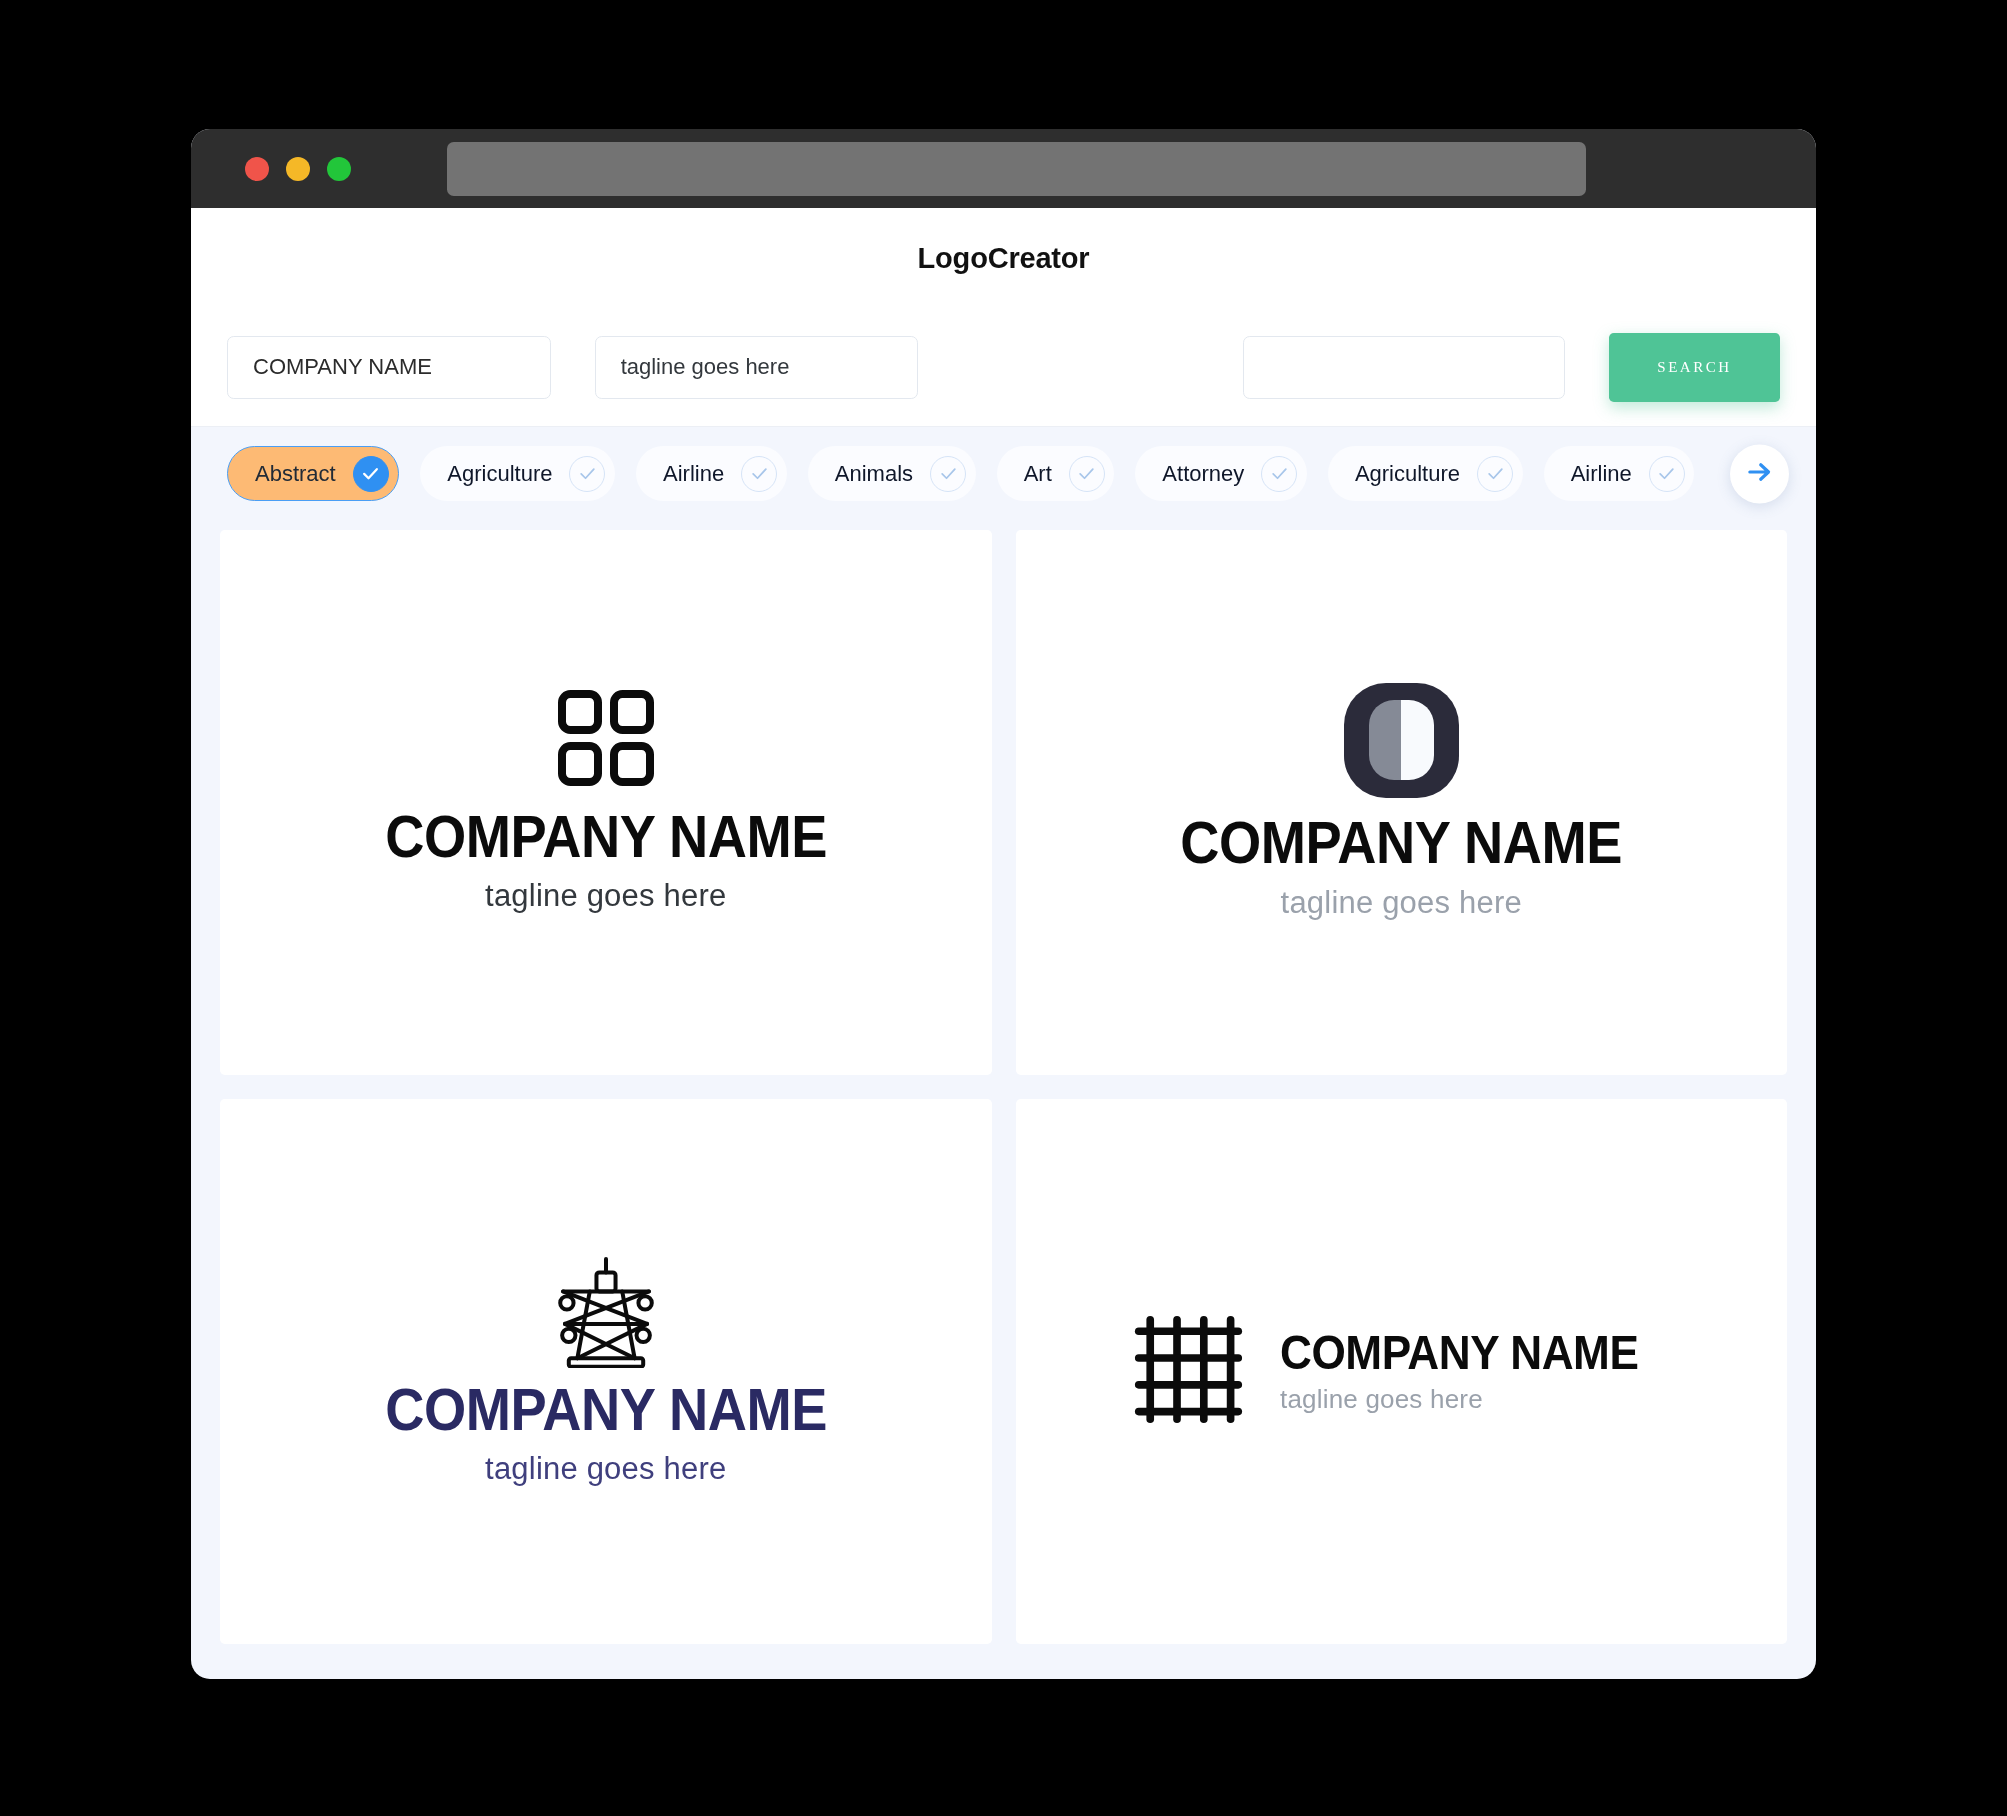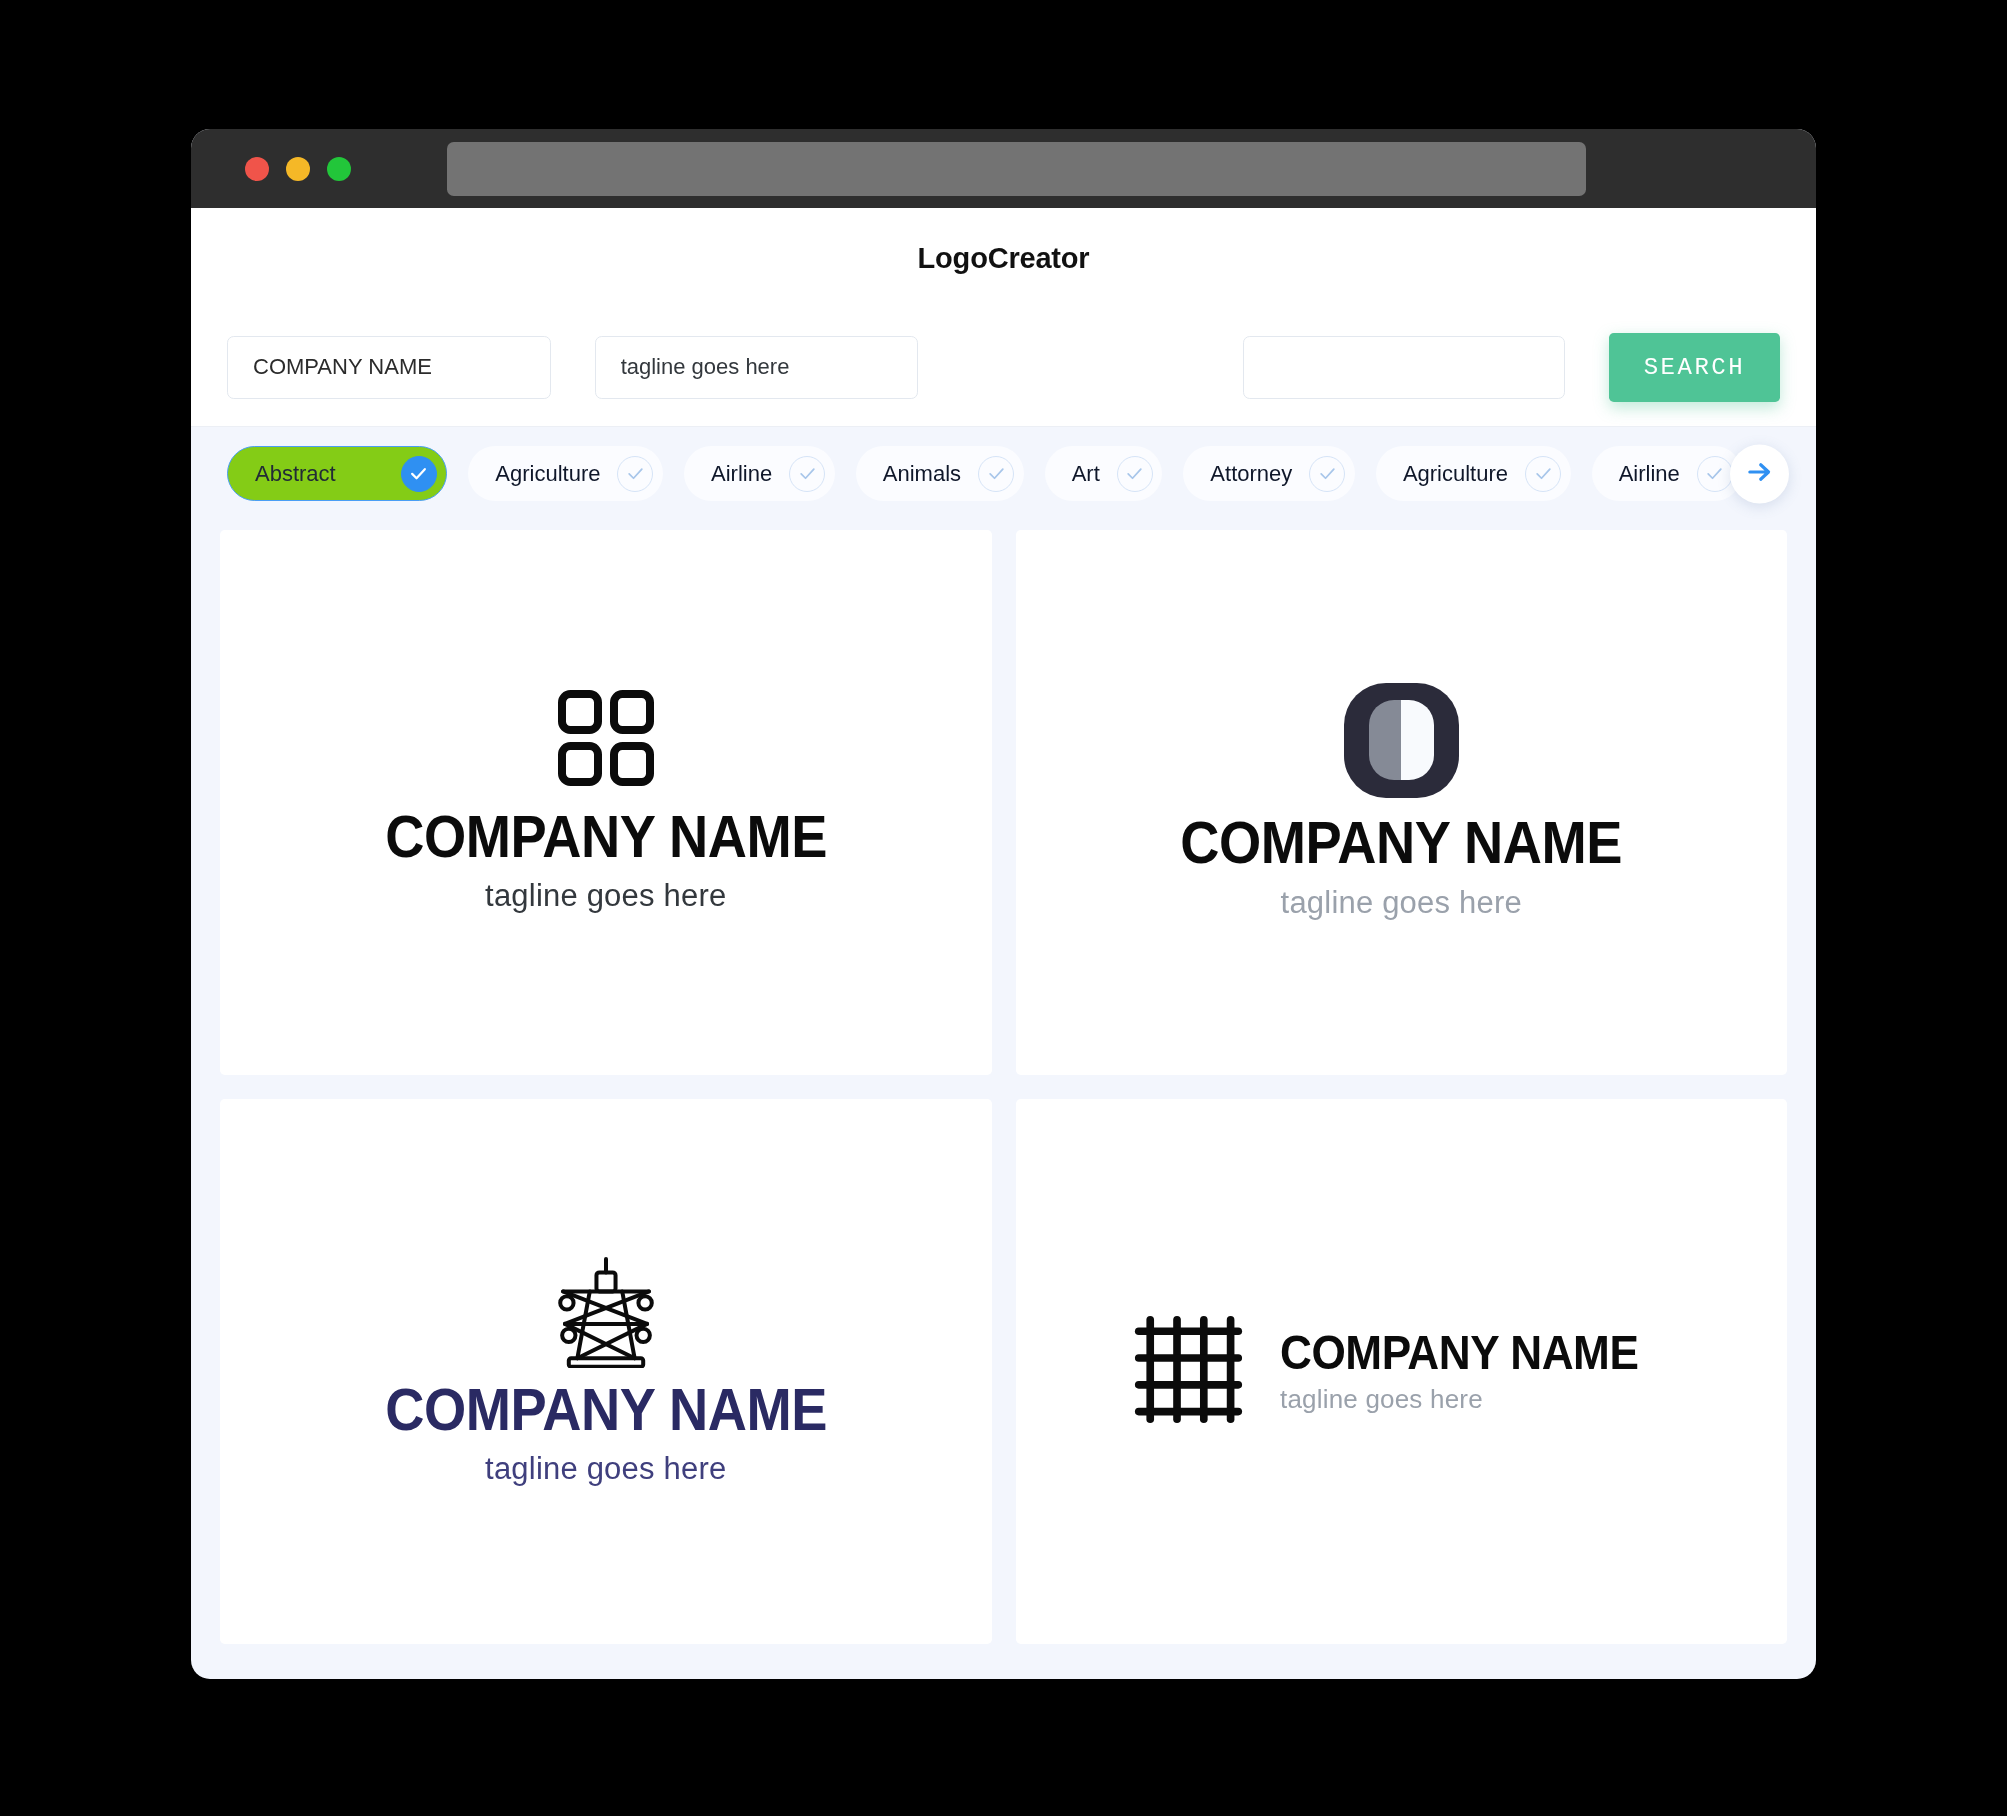--- a/index.html
+++ b/index.html
@@ -87,23 +87,23 @@
   .field.extra    { width: 323px; margin-left: 325px; }
 
   .search-btn {
     margin-left: 44px;
     width: 172px;
     height: 69px;
     background: #4fc496;
     border: none;
     border-radius: 4.8px;
     color: #ffffff;
-    font-size: 24px;
+    font-size: 15px;
     letter-spacing: 2.5px;
-    font-family: Liberation Mono, monospace;
+    font-family: Liberation Serif, serif;
     cursor: pointer;
     box-shadow: 0 5.7px 15.3px rgba(79,196,150,0.35);
   }
 
   
   .chips-row {
     position: relative;
     height: 93px;
     display: flex;
     align-items: center;
@@ -132,23 +132,22 @@
     border-radius: 50%;
     border: 1.4px solid #d6e4f7;
     display: flex; align-items: center; justify-content: center;
     flex: 0 0 auto;
   }
   .chip-check svg { width: 19px; height: 19px; }
   .chip-check svg path { stroke: #a8c6ea; stroke-width: 2.2; fill: none;
                          stroke-linecap: round; stroke-linejoin: round; }
 
   .chip.selected {
-    background: #84cc16;
+    background: #fdba74;
     border: 1.5px solid #4a9ef5;
-    gap: 48px;
   }
   .chip.selected .chip-label { color: #222b36; }
   .chip.selected .chip-check {
     background: #2f90f2;
     border-color: #2f90f2;
   }
   .chip.selected .chip-check svg path { stroke: #ffffff; stroke-width: 2.8; }
 
   .chips-next {
     position: absolute;

